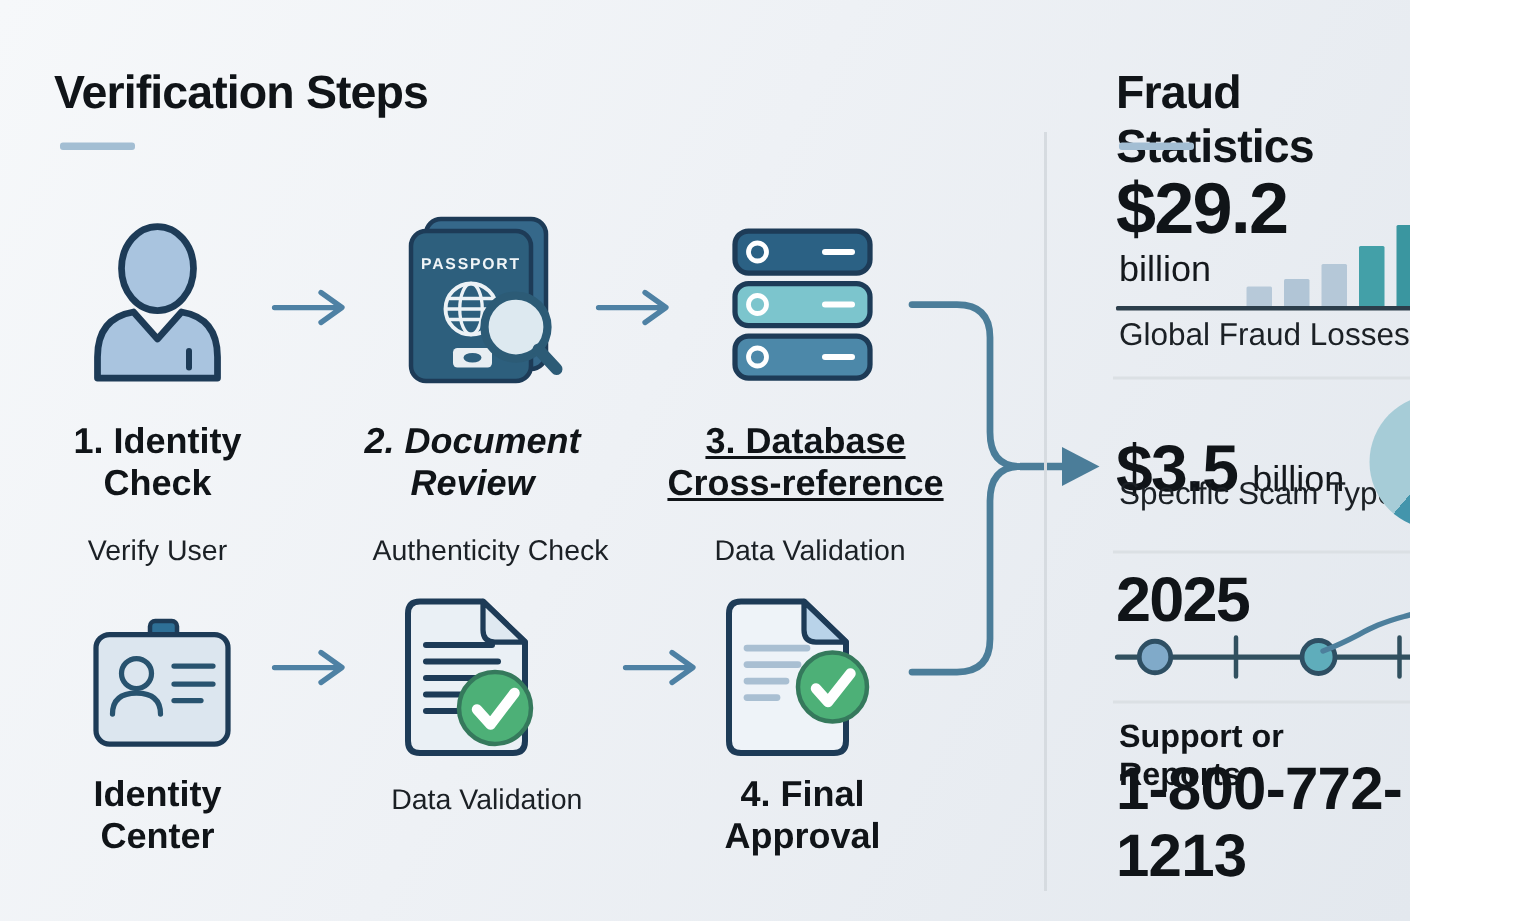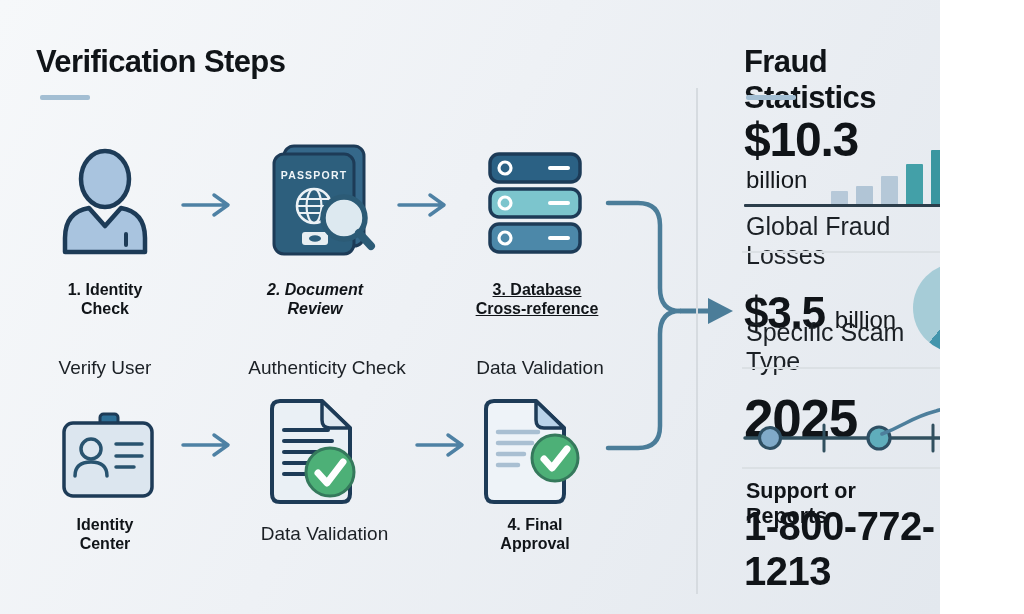--- a/index.html
+++ b/index.html
@@ -5,27 +5,27 @@
   * { margin:0; padding:0; box-sizing:border-box; }
   html,body { width:1024px; height:614px; }
   body { font-family:"Liberation Sans", sans-serif; color:#14181c; }
   .canvas {
     position:relative; width:940px; height:614px; overflow:hidden;
     background:linear-gradient(118deg,#f6f8fa 0%,#eef1f5 45%,#e3e8ee 100%);
   }
   .abs { position:absolute; }
   .panel-title { font-size:31px; font-weight:700; letter-spacing:-0.6px; color:#101418; }
   .title-underline { height:5px; width:50px; background:#a3bed3; border-radius:2px; }
-  .step-title { font-weight:700; font-size:16px; line-height:1.16; text-align:center; white-space:pre-line; color:#101418; }
+  .step-title { font-weight:700; font-size:24px; line-height:1.16; text-align:center; white-space:pre-line; color:#101418; }
   .step-sub { font-size:19px; text-align:center; color:#1b2025; white-space:pre-line; }
   .v-divider { width:2px; background:#d6dbe0; }
   .h-divider { height:2px; background:#dbe0e4; }
   .stat-big { font-weight:700; color:#101418; letter-spacing:-1.2px; }
   .stat-unit { font-size:24px; font-weight:400; color:#14181c; }
-  .stat-caption { font-size:25px; color:#1b2025; }
+  .stat-caption { font-size:21px; color:#1b2025; }
   .bars { display:flex; align-items:flex-end; gap:8px; }
   .bar { width:17px; border-radius:1px 1px 0 0; }
   .bar-baseline { height:3px; background:#2c3e4b; border-radius:1px; }
   .pie { width:90px; height:90px; border-radius:50%; }
   .stat-row { display:flex; align-items:baseline; gap:10px;margin-top:16px; }
   .support-heading { font-size:21.5px; font-weight:700; color:#101418; }
   .phone-number { font-size:40px; font-weight:700; letter-spacing:-0.5px; color:#101418; }
   svg { display:block; overflow:visible; }
 </style>
 </head>
@@ -135,21 +135,21 @@
     <path d="M16,270 H46 Q68,270 68,248 V156 Q68,133 88,133" fill="none" stroke="#4b7d99" stroke-width="4.5" stroke-linecap="round"></path>
     <path d="M88,133 H118" fill="none" stroke="#4b7d99" stroke-width="5"></path>
     <polygon points="116,120 141,133 116,146" fill="#4b7d99"></polygon>
   </svg>
 
   <div class="abs v-divider" style="left:696px; top:88px; height:506px;"></div>
 
   <div class="abs panel-title" style="left:744px; top:44px;">Fraud Statistics</div>
   <div class="abs title-underline" style="left:746px; top:95px;"></div>
 
-  <div class="abs stat-big" style="left:744px; top:112px; font-size:48px;">$10.3</div>
+  <div class="abs stat-big" style="left:744px; top:112px; font-size:48px;">$29.2</div>
   <div class="abs stat-unit" style="left:746px; top:166px;">billion</div>
   <div class="abs bars" style="left:831px; top:125px; height:79px;">
       <div class="bar" style="height: 13px; background: rgb(183, 201, 217);"></div>
       <div class="bar" style="height: 18px; background: rgb(177, 197, 214);"></div>
       <div class="bar" style="height: 28px; background: rgb(181, 200, 216);"></div>
       <div class="bar" style="height: 40px; background: rgb(67, 160, 168);"></div>
       <div class="bar" style="height: 54px; background: rgb(58, 150, 160);"></div>
       <div class="bar" style="height: 63px; background: rgb(47, 124, 163);"></div>
       <div class="bar" style="height: 78px; background: rgb(29, 74, 109);"></div>
     </div>
@@ -160,21 +160,21 @@
 
   <div class="abs stat-row" style="left:744px; top:272px;">
     <span class="stat-big" style="font-size:44px;">$3.5</span>
     <span class="stat-unit">billion</span>
   </div>
   <div class="abs stat-caption" style="left:746px; top:318px;">Specific Scam Type</div>
   <div class="abs pie" style="left: 913px; top: 263px; background: conic-gradient(from -5deg, rgb(29, 77, 112) 0deg, rgb(29, 77, 112) 100deg, rgb(46, 111, 150) 100deg, rgb(46, 111, 150) 130deg, rgb(67, 149, 172) 130deg, rgb(67, 149, 172) 225deg, rgb(166, 204, 215) 225deg, rgb(166, 204, 215) 360deg);"></div>
 
   <div class="abs h-divider" style="left:742px; top:367px; width:272px;"></div>
 
-  <div class="abs stat-big" style="left:744px; top:388px; font-size:53px;">2025</div>
+  <div class="abs stat-big" style="left:744px; top:376px; font-size:42px;">2025</div>
   <svg class="abs" style="left:740px; top:372px;" width="278" height="82" viewBox="0 0 278 82">
     <path d="M5,66 H266" stroke="#31505f" stroke-width="3.5" stroke-linecap="round"></path>
     <path d="M84,53 V79 M193,53 V79 M246,53 V79" stroke="#31505f" stroke-width="3" stroke-linecap="round"></path>
     <circle cx="30" cy="66" r="10.5" fill="#80aac9" stroke="#2e4f63" stroke-width="3.2"></circle>
     <circle cx="139" cy="66" r="11" fill="#5fadbb" stroke="#2e4f63" stroke-width="3.2"></circle>
     <path d="M142,62 C168,52 170,46 196,39 C206,36 208,37 214,34 C230,28 240,21 250,8" fill="none" stroke="#4d7f9c" stroke-width="3.6" stroke-linecap="round"></path>
     <path d="M236,8 L251,6 L246,21" fill="none" stroke="#4d7f9c" stroke-width="3.6" stroke-linecap="round" stroke-linejoin="round"></path>
   </svg>
 
   <div class="abs h-divider" style="left:742px; top:467px; width:272px;"></div>

